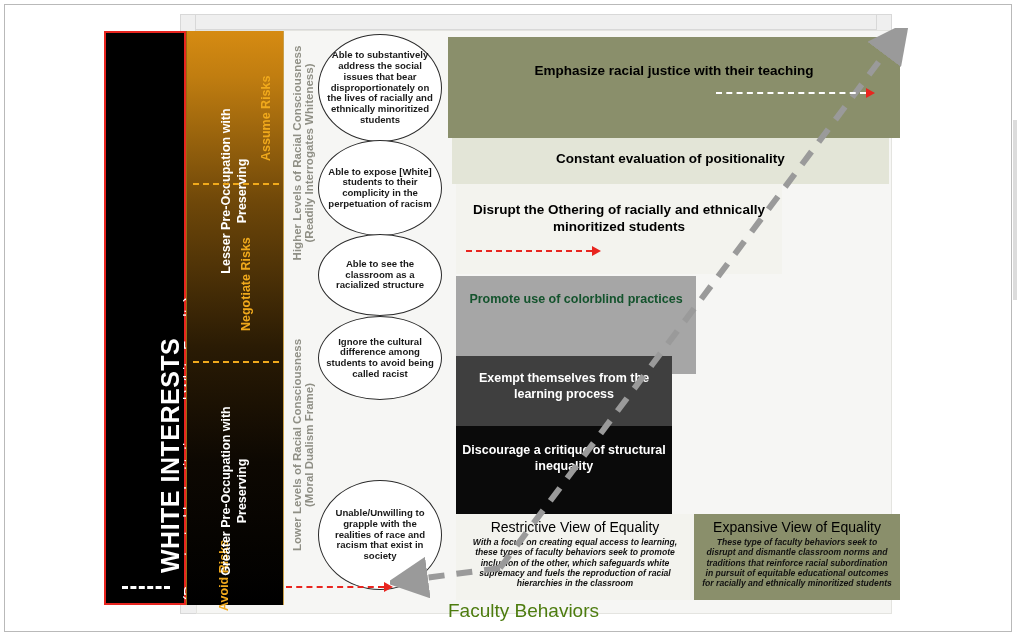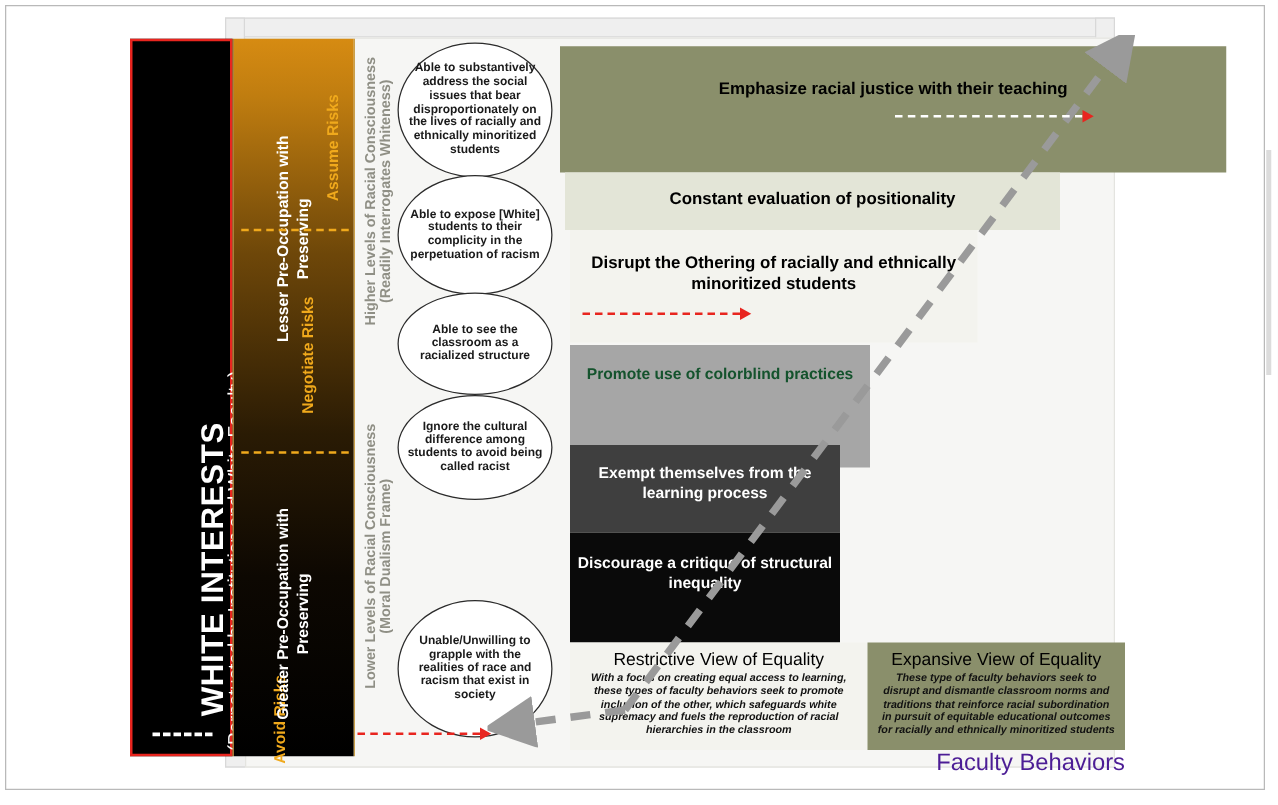--- a/index.html
+++ b/index.html
@@ -149,26 +149,26 @@
   .panel {
     position: absolute;
     box-sizing: border-box;
     display: flex;
     align-items: flex-start;
     justify-content: center;
     text-align: center;
     font-weight: bold;
   }
   .p-green {
-    left: 448px; top: 37px; width: 533px; height: 101px;
+    left: 448px; top: 37px; width: 452px; height: 101px;
     background: #8a8f6b; color: #000000; font-size: 13.5px;
     padding-top: 26px;
   }
   .p-lightgreen {
-    left: 452px; top: 138px; width: 396px; height: 46px;
+    left: 452px; top: 138px; width: 437px; height: 46px;
     background: #e3e5d7; color: #000000; font-size: 13.5px;
     padding-top: 13px;
   }
   .p-white {
     left: 456px; top: 184px; width: 326px; height: 90px;
     background: #f3f3ee; color: #000000; font-size: 13.5px;
     padding-top: 18px; line-height: 1.25;
   }
   .p-gray1 {
     left: 456px; top: 276px; width: 240px; height: 98px;
@@ -217,23 +217,23 @@
     left: 694px; top: 514px; width: 206px; height: 86px;
     background: #8a8f6b;
   }
 
   
   .faculty-behaviors {
     position: absolute;
     left: 448px;
     top: 600px;
     width: 452px;
-    text-align: right;
+    text-align: left;
     font-size: 19px;
-    color: #4c1d95;
+    color: #4d7c0f;
   }
 
   
   .diag {
     position: absolute;
     left: 390px;
     top: 28px;
     width: 520px;
     height: 570px;
     pointer-events: none;

